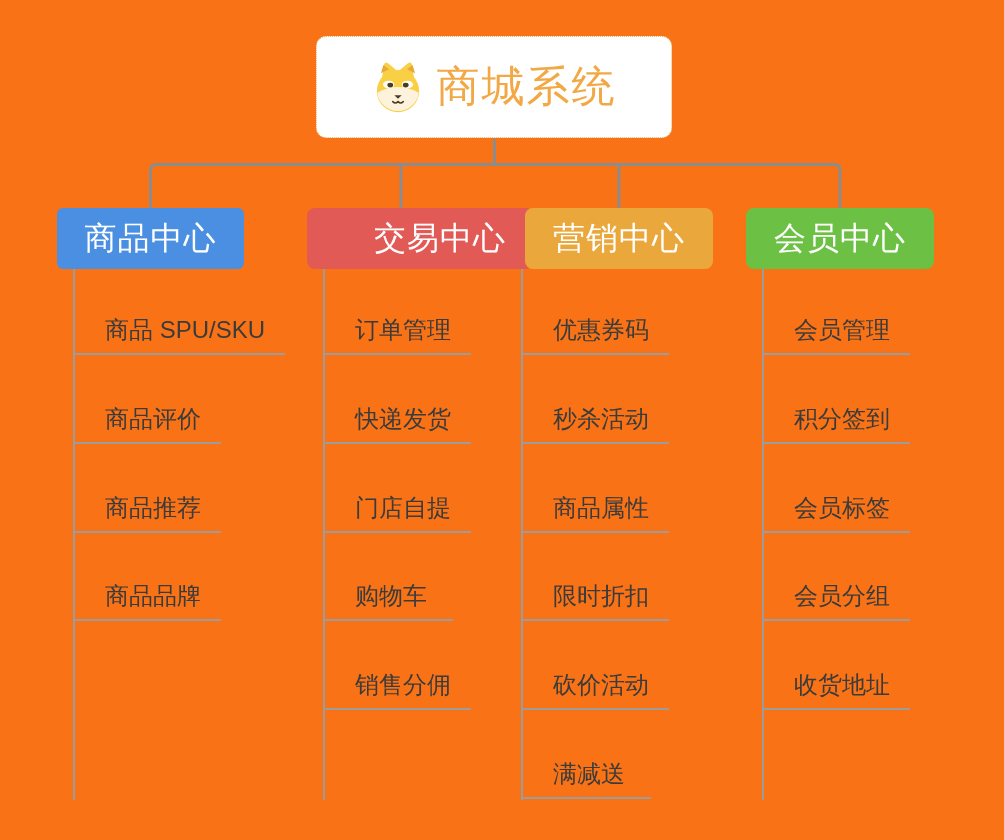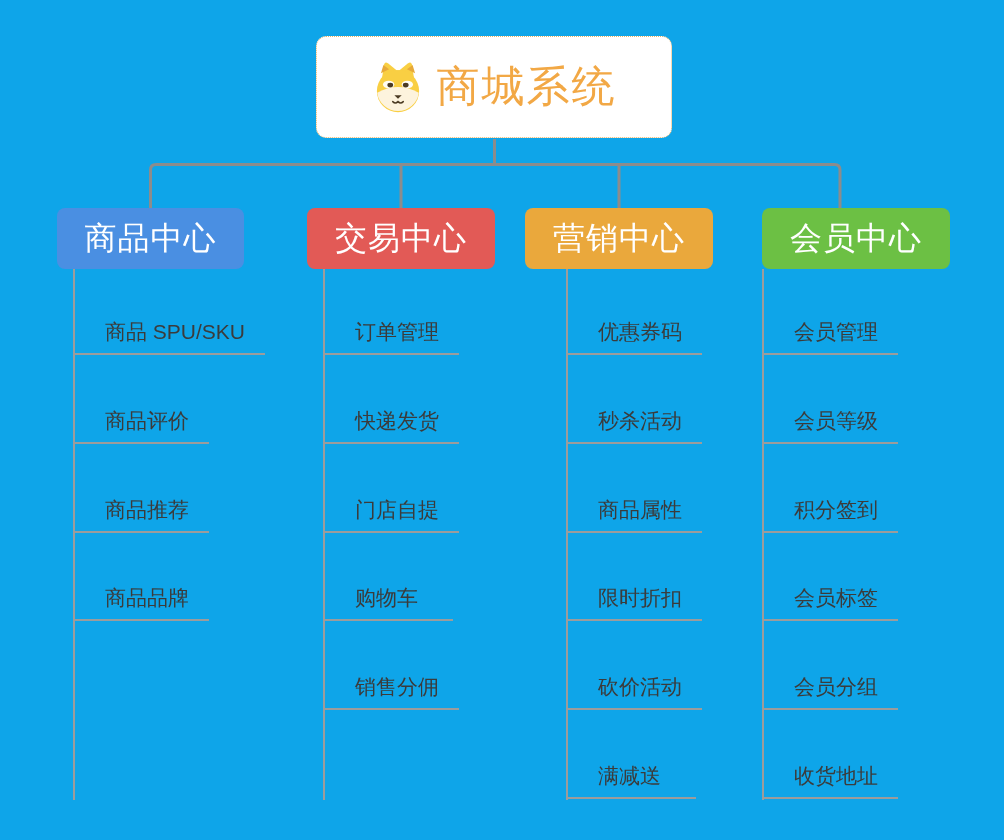--- a/index.html
+++ b/index.html
@@ -56,57 +56,57 @@
     height: 61px;
     border-radius: 8px;
     display: flex;
     align-items: center;
     justify-content: center;
     color: #ffffff;
     font-size: 32px;
     letter-spacing: 1px;
     white-space: nowrap;
   }
-  .branch-1 { left: 57px;  width: 187px; }
+  .branch-1 { left: 57px;  width: 187px; border-radius: 6px; }
   .branch-2 { left: 307px; width: 188px; }
   .branch-3 { left: 525px; width: 188px; }
   .branch-4 { left: 746px; width: 188px; }
 
   
   .column {
     position: absolute;
     top: 269px;
     height: 531px;
     border-left: 2px solid #9c9c9c;
     box-sizing: border-box;
   }
   .col-1 { left: 73px; }
   .col-2 { left: 323px; }
-  .col-3 { left: 566px; text-align: center; }
+  .col-3 { left: 521px; text-align: center; }
   .col-4 { left: 762px; }
 
   .item {
     box-sizing: border-box;
     height: 88.8px;
     width: fit-content;
     min-width: 128px;
     padding: 0 20px 7px 30px;
     border-bottom: 2px solid #9c9c9c;
     display: flex;
     align-items: flex-end;
-    font-size: 21px;
+    font-size: 24px;
     color: #3b3b3b;
     white-space: nowrap;
   }
   .item:first-child { height: 86px; }
 </style>
 </head>
 <body>
 
-<div class="canvas" style="background-color: #0ea5e9;">
+<div class="canvas" style="background-color: #f97316;">
 
   <svg class="connector" width="1004" height="840">
     <path d="M494.5 139 L494.5 163" style="stroke: rgb(140, 140, 140);"></path>
     <path d="M150.5 208 L150.5 170 Q150.5 164.5 156 164.5 L834.5 164.5 Q840 164.5 840 170 L840 208" style="stroke: rgb(140, 140, 140);"></path>
     <path d="M401 164.5 L401 208" style="stroke: rgb(140, 140, 140);"></path>
     <path d="M619 164.5 L619 208" style="stroke: rgb(140, 140, 140);"></path>
   </svg>
 
   <div class="root-node" style="border-color: rgb(236, 181, 104);">
     <svg class="root-icon" width="52" height="58" viewBox="0 0 64 66">
@@ -122,27 +122,27 @@
       <ellipse cx="41.5" cy="30.6" rx="3.6" ry="2.9" fill="#4c3b23"></ellipse>
       <path d="M27.5 43 h9 l-4.5 4.5 Z" fill="#4c3b23"></path>
       <path d="M25.5 51 q3.2 3.2 6.5 0 q3.3 3.2 6.5 0" stroke="#4c3b23" stroke-width="1.8" fill="none" stroke-linecap="round"></path>
     </svg>
     <span class="root-title" style="color: rgb(242, 168, 69);">商城系统</span>
   </div>
 
   <div class="branch branch-1" style="background-color: rgb(74, 143, 226);">
     <span>商品中心</span>
   </div>
-  <div class="branch branch-2" style="background-color: rgb(226, 90, 86);">
+  <div class="branch branch-2" style="background-color: rgb(226, 90, 86); padding-left: 39px;">
     <span>交易中心</span>
   </div>
   <div class="branch branch-3" style="background-color: rgb(234, 168, 60);">
     <span>营销中心</span>
   </div>
-  <div class="branch branch-4" style="background-color: rgb(108, 192, 68); margin-left: 16px;">
+  <div class="branch branch-4" style="background-color: rgb(108, 192, 68);">
     <span>会员中心</span>
   </div>
 
   <div class="column col-1">
     <div class="item">商品 SPU/SKU</div>
     <div class="item">商品评价</div>
     <div class="item">商品推荐</div>
     <div class="item">商品品牌</div>
   </div>
 
@@ -158,20 +158,19 @@
     <div class="item">优惠券码</div>
     <div class="item">秒杀活动</div>
     <div class="item">商品属性</div>
     <div class="item">限时折扣</div>
     <div class="item">砍价活动</div>
     <div class="item">满减送</div>
   </div>
 
   <div class="column col-4">
     <div class="item">会员管理</div>
-    <div class="item">会员等级</div>
     <div class="item">积分签到</div>
     <div class="item">会员标签</div>
     <div class="item">会员分组</div>
     <div class="item">收货地址</div>
   </div>
 
 </div>
 
 </body></html>

